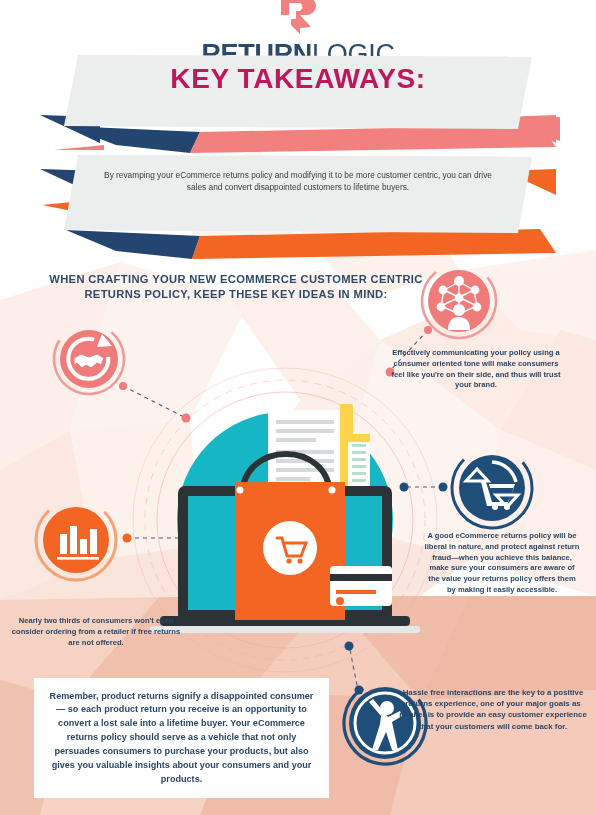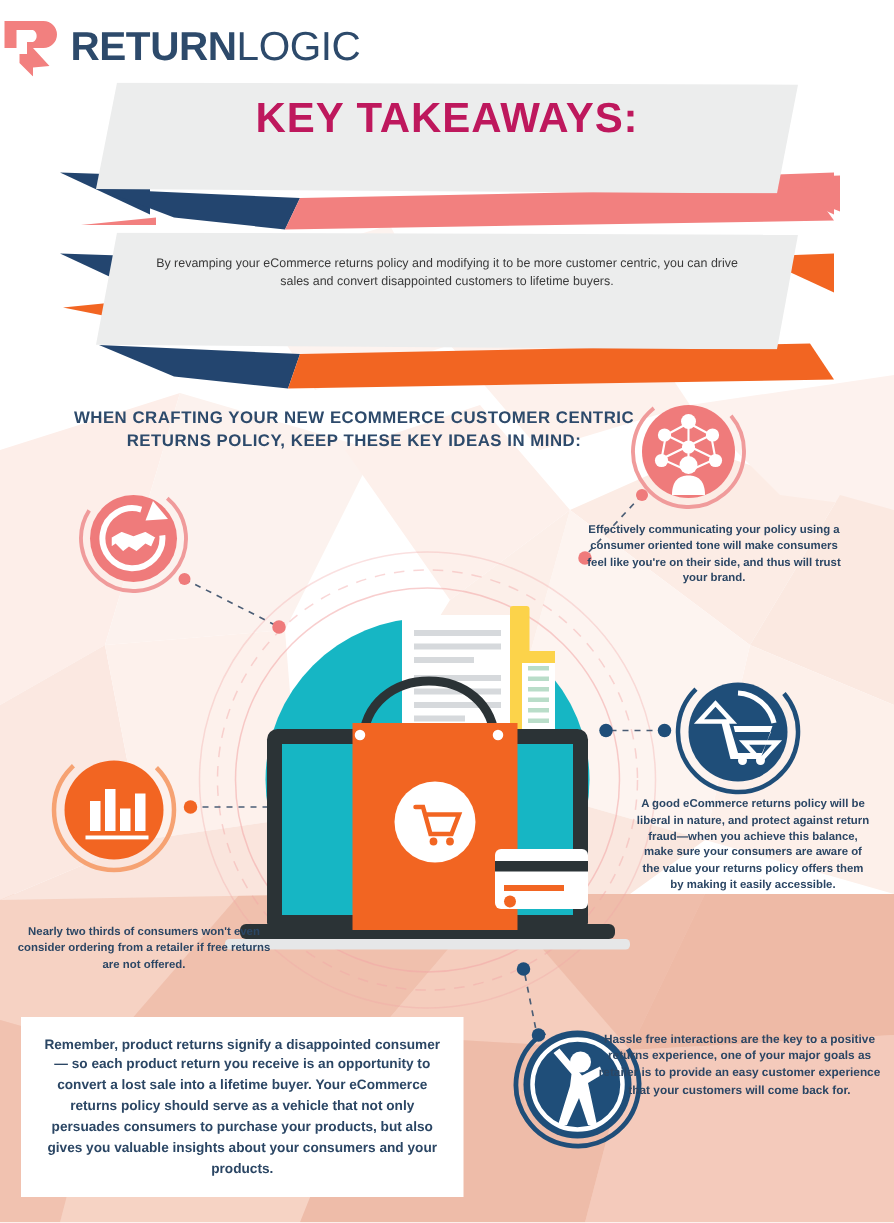--- a/index.html
+++ b/index.html
@@ -11,21 +11,21 @@
     overflow:hidden;
   }
   .page { position:relative; width:596px; height:815px; overflow:hidden; background:#fff; }
 
   
   .bg-layer { position:absolute; left:0; width:596px; pointer-events:none; }
 
   
   .logo-wrap {
     position:absolute; top:8px; left:0; width:596px; height:46px;
-    display:flex; align-items:center; justify-content:flex-start; gap:7px;
+    display:flex; align-items:center; justify-content:center; gap:7px;flex-direction:column;
   }
   .logo-mark { position:relative; width:40px; height:40px; }
   .logo-text { font-size:27px; font-weight:bold; letter-spacing:-0.3px; color:#2d4a6b; line-height:1; }
   .logo-text .lt-light { font-weight:normal; color:#2d4a6b; }
 
   
   .banner { position:absolute; }
   .banner-body {
     position:absolute; background:#eceded; z-index:3;
   }
@@ -51,21 +51,21 @@
   .callout {
     position:absolute; text-align:center; color:#2b4664;
     font-size:7.6px; font-weight:bold; line-height:1.42;
   }
 
   
   .connector { position:absolute; z-index:2; }
 
   
   .bottom-card {
-    position:absolute; left:14px; top:678px; width:295px; height:120px;
+    position:absolute; left:34px; top:678px; width:295px; height:120px;
     background:#ffffff; z-index:6;
     display:flex; align-items:center; justify-content:center;
     padding:6px 12px;
   }
   .bottom-card p {
     text-align:center; color:#2b4664; font-weight:bold;
     font-size:9.1px; line-height:1.52;
   }
 
   

